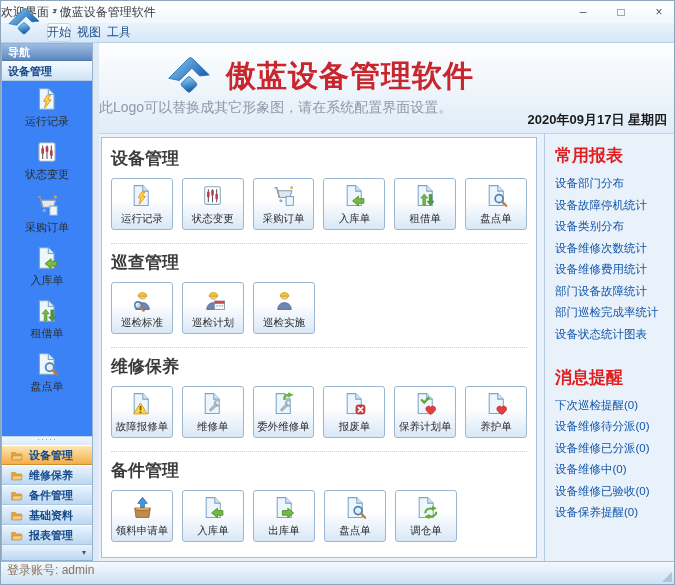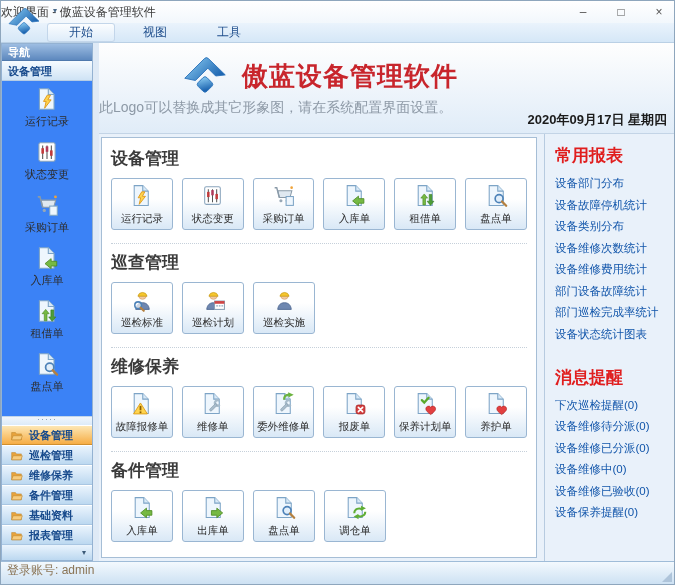--- a/index.html
+++ b/index.html
@@ -9,21 +9,21 @@
   
   .titlebar{position:absolute;left:0;top:0;right:0;height:22px;background:linear-gradient(#ffffff,#f2f7fc)}
   .title{position:absolute;left:0;right:0;top:0;font-size:12px;color:#3c3c3c;line-height:22px}
   .win-controls{position:absolute;right:8px;top:0;height:22px;display:flex;gap:24px;align-items:center;z-index:6}
   .win-btn{font-size:12px;color:#555;width:14px;text-align:center;cursor:default;line-height:14px}
   .applogo{position:absolute;left:3px;top:1px;width:40px;height:40px;z-index:9}
   .qat-arrow{position:absolute;left:52px;top:5px;font-size:8px;color:#4a6a8c;z-index:9}
 
   
   .menubar{position:absolute;left:0;top:22px;right:0;height:20px;background:linear-gradient(#eaf3fc,#d5e7f7);border-bottom:1px solid #bad0e5;display:flex;align-items:center;padding-left:46px}
-  .tab{font-size:12px;color:#1f4e8c;padding:1px 22px;margin-right:6px;border-radius:3px;cursor:pointer}
+  .tab{font-size:12px;color:#1f4e8c;padding:1px 0;margin-right:6px;border-radius:3px;cursor:pointer}
   .tab.active{background:linear-gradient(#fdfeff,#dcebf9);box-shadow:0 0 0 1px #c3d6ea inset}
 
   
   .bodyarea{position:absolute;top:42px;left:0;right:0;bottom:23px;display:flex}
   .sidebar{width:92px;display:flex;flex-direction:column;background:#3b82f6;border:1px solid #94b2d2}
   .caption{height:17px;background:linear-gradient(#9dbde2,#5d88be);color:#fff;font-size:11px;font-weight:bold;line-height:17px;padding-left:6px;border-bottom:1px solid #4f79ad}
   .group-header{height:20px;background:linear-gradient(#f6fbff,#cfe3f5);border-bottom:1px solid #b5cce4;color:#174a8c;font-weight:bold;font-size:11px;line-height:20px;padding-left:6px}
   .side-item{height:53px;display:flex;flex-direction:column;align-items:center;justify-content:center;cursor:pointer}
   .side-item .icon{width:26px;height:26px}
   .side-item .lbl{font-size:11px;color:#2d2d2d;margin-top:2px;white-space:nowrap}
@@ -33,21 +33,21 @@
   .nav-btn.active{background:linear-gradient(#fde7b4,#f6ad45);border-bottom-color:#d08f2e}
   .nav-btn .icon{width:15px;height:13px;flex:none}
   .nav-footer{height:15px;background:linear-gradient(#eaf4fd,#bcd8f0);display:flex;justify-content:flex-end;align-items:center;padding-right:6px;font-size:8px;color:#3c5a78;cursor:pointer}
   .splitter{width:6px;background:#dfeaf6}
 
   
   .main{flex:1;position:relative;background:#e9f1fa}
   .main-header{position:absolute;top:0;left:0;right:0;height:91px;background:linear-gradient(#fefefe,#e0ecf8);border-bottom:1px solid #c3d4e6}
   .logo-row{position:absolute;left:0;top:6px;width:438px;display:flex;align-items:center;justify-content:center;gap:10px}
   .logo-big{width:54px;height:54px}
-  .logo-text{font-size:26px;font-weight:bold;color:#c8252c;letter-spacing:1px}
+  .logo-text{font-size:30px;font-weight:bold;color:#c8252c;letter-spacing:1px}
   .subtitle{position:absolute;left:0;top:56px;width:438px;text-align:left;font-size:14px;color:#8d99a6}
   .date{position:absolute;right:7px;top:68px;font-size:13px;font-weight:bold;color:#1b1b1b;white-space:nowrap}
 
   .content{position:absolute;left:0;top:91px;right:0;bottom:0}
   .buttons-panel{position:absolute;left:2px;top:3px;width:436px;bottom:3px;background:#fff;border:1px solid #a6bed6;padding:2px 9px;overflow:hidden}
   .section{padding:3px 0 13px;border-bottom:1px dotted #c6d0da}
   .section:last-child{border-bottom:none}
   .section-title{font-size:17px;font-weight:bold;color:#3b3b3b;margin:4px 0 8px}
   .btn-row{display:flex;gap:9px}
   .big-btn{width:62px;height:52px;border:1px solid #9ab6d2;border-radius:3px;background:linear-gradient(#ffffff 40%,#d9e8f6);display:flex;flex-direction:column;align-items:center;justify-content:space-between;padding:4px 0 3px;cursor:pointer}
@@ -178,29 +178,20 @@
         <div class="gripper">·····</div>
         <div id="nav-buttons">
             <div class="nav-btn active">
               <span class="icon ">
                 <svg viewBox="0 0 24 24" width="100%" height="100%" xmlns="http://www.w3.org/2000/svg">
                   <path d="M3 6.5h7l2 2.5h9v11H3z" fill="#e8a33d" stroke="#b27a1e" stroke-width="0.8"></path>
                   <path d="M3 20l2.8-7.5H23L20 20z" fill="#f7cc7e" stroke="#b27a1e" stroke-width="0.8"></path>
                 </svg>
               </span>
               <span class="lbl">设备管理</span>
-            </div>
-            <div class="nav-btn">
-              <span class="icon ">
-                <svg viewBox="0 0 24 24" width="100%" height="100%" xmlns="http://www.w3.org/2000/svg">
-                  <path d="M3 6.5h7l2 2.5h9v11H3z" fill="#e8a33d" stroke="#b27a1e" stroke-width="0.8"></path>
-                  <path d="M3 20l2.8-7.5H23L20 20z" fill="#f7cc7e" stroke="#b27a1e" stroke-width="0.8"></path>
-                </svg>
-              </span>
-              <span class="lbl">巡检管理</span>
             </div>
             <div class="nav-btn">
               <span class="icon ">
                 <svg viewBox="0 0 24 24" width="100%" height="100%" xmlns="http://www.w3.org/2000/svg">
                   <path d="M3 6.5h7l2 2.5h9v11H3z" fill="#e8a33d" stroke="#b27a1e" stroke-width="0.8"></path>
                   <path d="M3 20l2.8-7.5H23L20 20z" fill="#f7cc7e" stroke="#b27a1e" stroke-width="0.8"></path>
                 </svg>
               </span>
               <span class="lbl">维修保养</span>
             </div>
@@ -452,20 +443,30 @@
                   <span class="lbl">养护单</span>
                 </div>
               </div>
             </div>
             <div class="section">
               <div class="section-title">备件管理</div>
               <div class="btn-row">
                 <div class="big-btn">
                   <span class="icon ">
                     <svg viewBox="0 0 24 24" width="100%" height="100%" xmlns="http://www.w3.org/2000/svg">
+                      <polygon points="12,2.2 16.6,8 13.8,8 13.8,12 10.2,12 10.2,8 7.4,8" fill="#4d94d8" stroke="#2f6ea8" stroke-width="0.8"></polygon>
+                      <path d="M4.5 12.5h15l-1.3 9H5.8z" fill="#c08b4a" stroke="#8f6430" stroke-width="0.8"></path>
+                      <path d="M4.5 12.5L7 15h10l2.5-2.5" fill="#d8a55e" stroke="#8f6430" stroke-width="0.7"></path>
+                    </svg>
+                  </span>
+                  <span class="lbl">领料申请单</span>
+                </div>
+                <div class="big-btn">
+                  <span class="icon ">
+                    <svg viewBox="0 0 24 24" width="100%" height="100%" xmlns="http://www.w3.org/2000/svg">
                       <path d="M5 2.5h8.2l5.3 5.3v13.7H5z" fill="#eef6fd" stroke="#7da4c6"></path>
                       <path d="M13.2 2.5v5.3h5.3" fill="#d8e9f7" stroke="#7da4c6"></path>
                       <polygon points="21,15 15.8,15 15.8,12.6 10.2,17.2 15.8,21.8 15.8,19.4 21,19.4" fill="#76b943" stroke="#4c8a22" stroke-width="0.8"></polygon>
                     </svg>
                   </span>
                   <span class="lbl">入库单</span>
                 </div>
                 <div class="big-btn">
                   <span class="icon ">
                     <svg viewBox="0 0 24 24" width="100%" height="100%" xmlns="http://www.w3.org/2000/svg">

